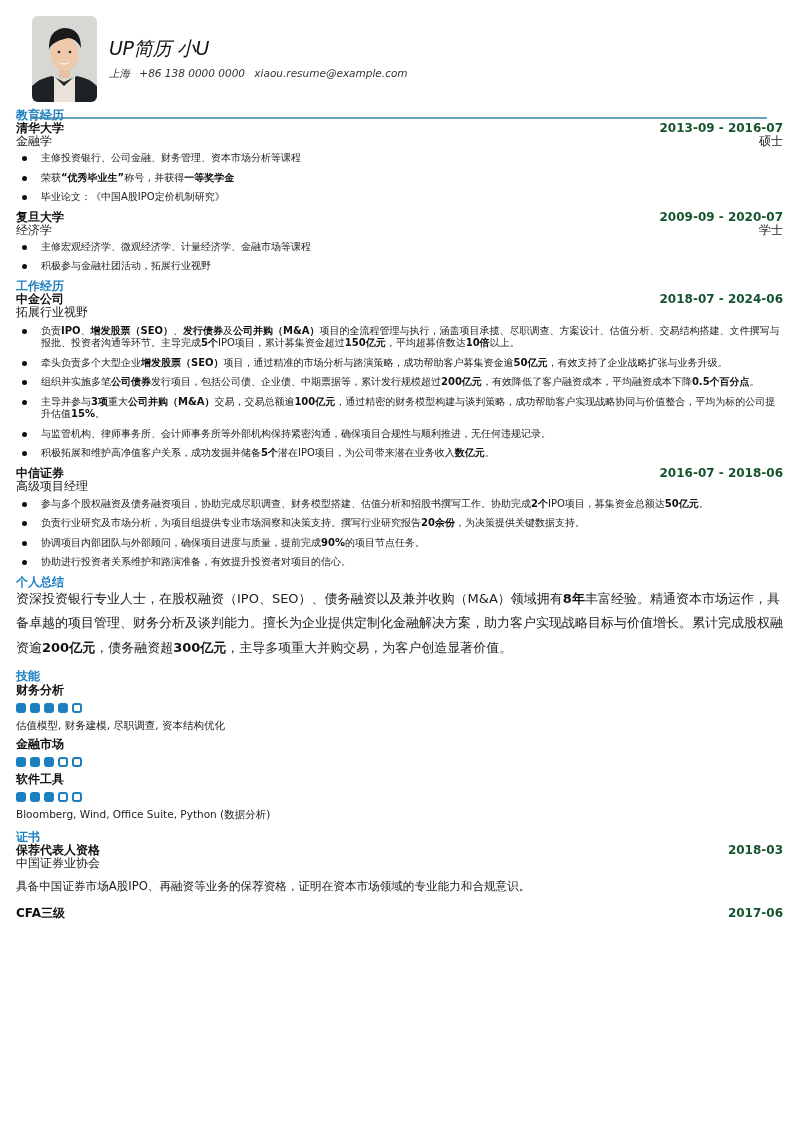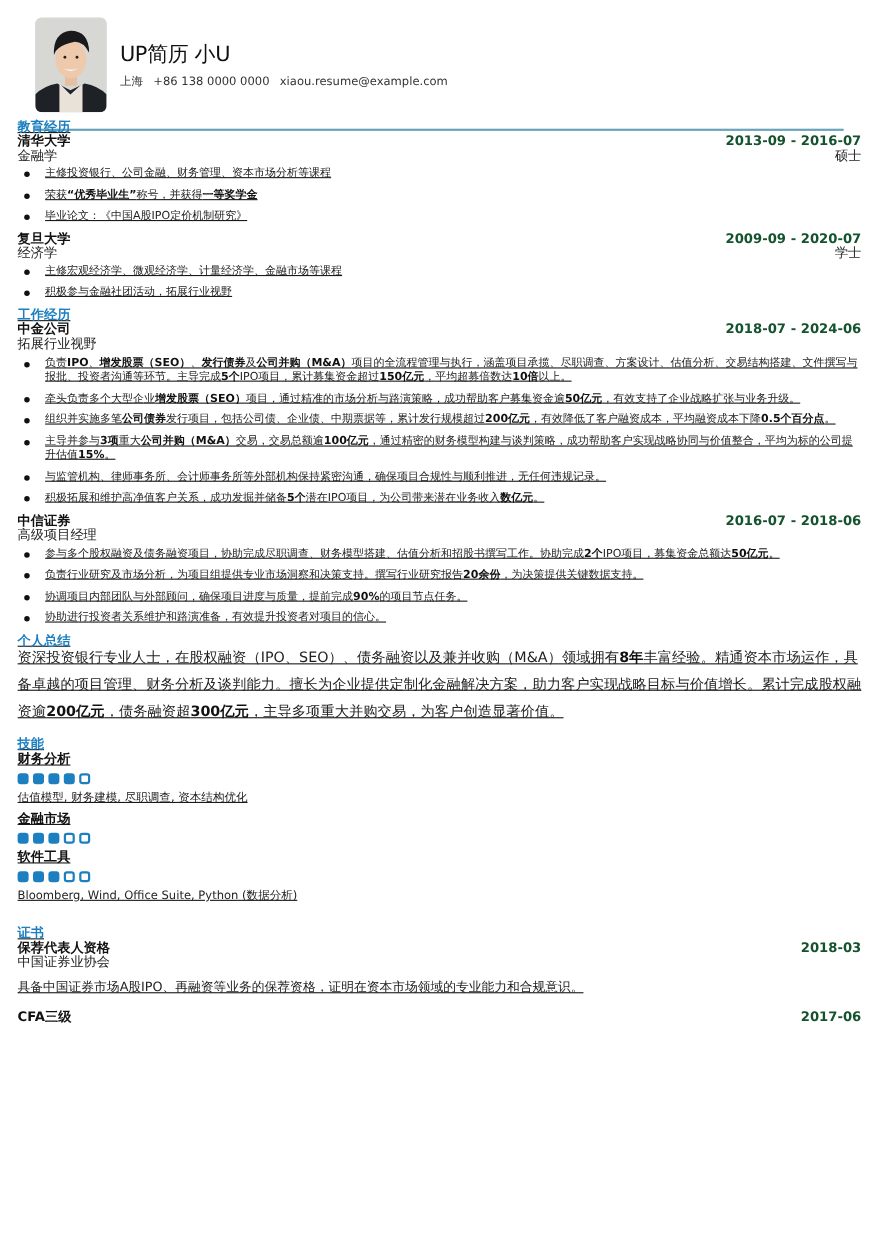--- a/index.html
+++ b/index.html
@@ -1,28 +1,28 @@
 <!DOCTYPE html>
 <html><head>
 <meta charset="utf-8">
 <style>
   * { box-sizing: border-box; margin: 0; padding: 0; }
   html, body { width: 799px; height: 1130px; overflow: hidden; background: #ffffff; }
   body { font-family: "DejaVu Sans", "Liberation Sans", sans-serif; color: #1a1a1a; position: relative; }
   .page { padding: 0 16px; }
 
   
-  .header { position: relative; height: 96px; }
+  .header { position: relative; height: 96px; font-style: italic; }
   .avatar { position: absolute; left: 16px; top: 16px; width: 65px; height: 86px; border-radius: 6px; overflow: hidden; background: #d9d9d6; }
   .name { position: absolute; left: 93px; top: 36px; font-size: 19px; font-weight: normal; color: #111; letter-spacing: -0.3px; }
   .contact { position: absolute; left: 93px; top: 67px; font-size: 10.5px; color: #333; white-space: nowrap; }
   .contact span { margin-right: 6px; }
   .header-rule { position: absolute; left: 16px; right: 16px; top: 117px; height: 1.5px; background: #6aa3b9; }
 
-  .section { position: relative; text-decoration: underline; }
+  .section { position: relative; }
   .section-title { font-size: 12px; color: #1c7fc0; font-weight: bold; line-height: 13px; }
 
   .entry { position: relative; }
   .entry-head { position: relative; height: 26px; }
   .entry-org { position: absolute; left: 0; top: 0; font-size: 12px; font-weight: bold; line-height: 13px; color: #111; }
   .entry-role { position: absolute; left: 0; top: 13px; font-size: 12px; line-height: 13px; color: #222; }
   .entry-date { position: absolute; right: 0; top: 0; font-size: 12px; font-weight: bold; line-height: 13px; color: #14532d; }
   .entry-degree { position: absolute; right: 0; top: 13px; font-size: 12px; line-height: 13px; color: #222; }
 
   ul.bullets { list-style: none; margin-top: 4px; }
@@ -172,21 +172,21 @@
             <span class="dot on"></span>
             <span class="dot on"></span>
             <span class="dot off"></span>
             <span class="dot off"></span>
           </div>
           <div class="skill-keys">Bloomberg, Wind, Office Suite, Python (数据分析)</div>
         </div>
       </div>
   </div>
 
-  <div class="section" style="margin-top:21px;">
+  <div class="section" style="margin-top:10px;">
     <div class="section-title">证书</div>
 
     <div class="entry">
       <div class="entry-head">
         <div class="entry-org">保荐代表人资格</div>
         <div class="entry-role">中国证券业协会</div>
         <div class="entry-date">2018-03</div>
       </div>
       <div class="cert-desc">具备中国证券市场A股IPO、再融资等业务的保荐资格，证明在资本市场领域的专业能力和合规意识。</div>
     </div>

